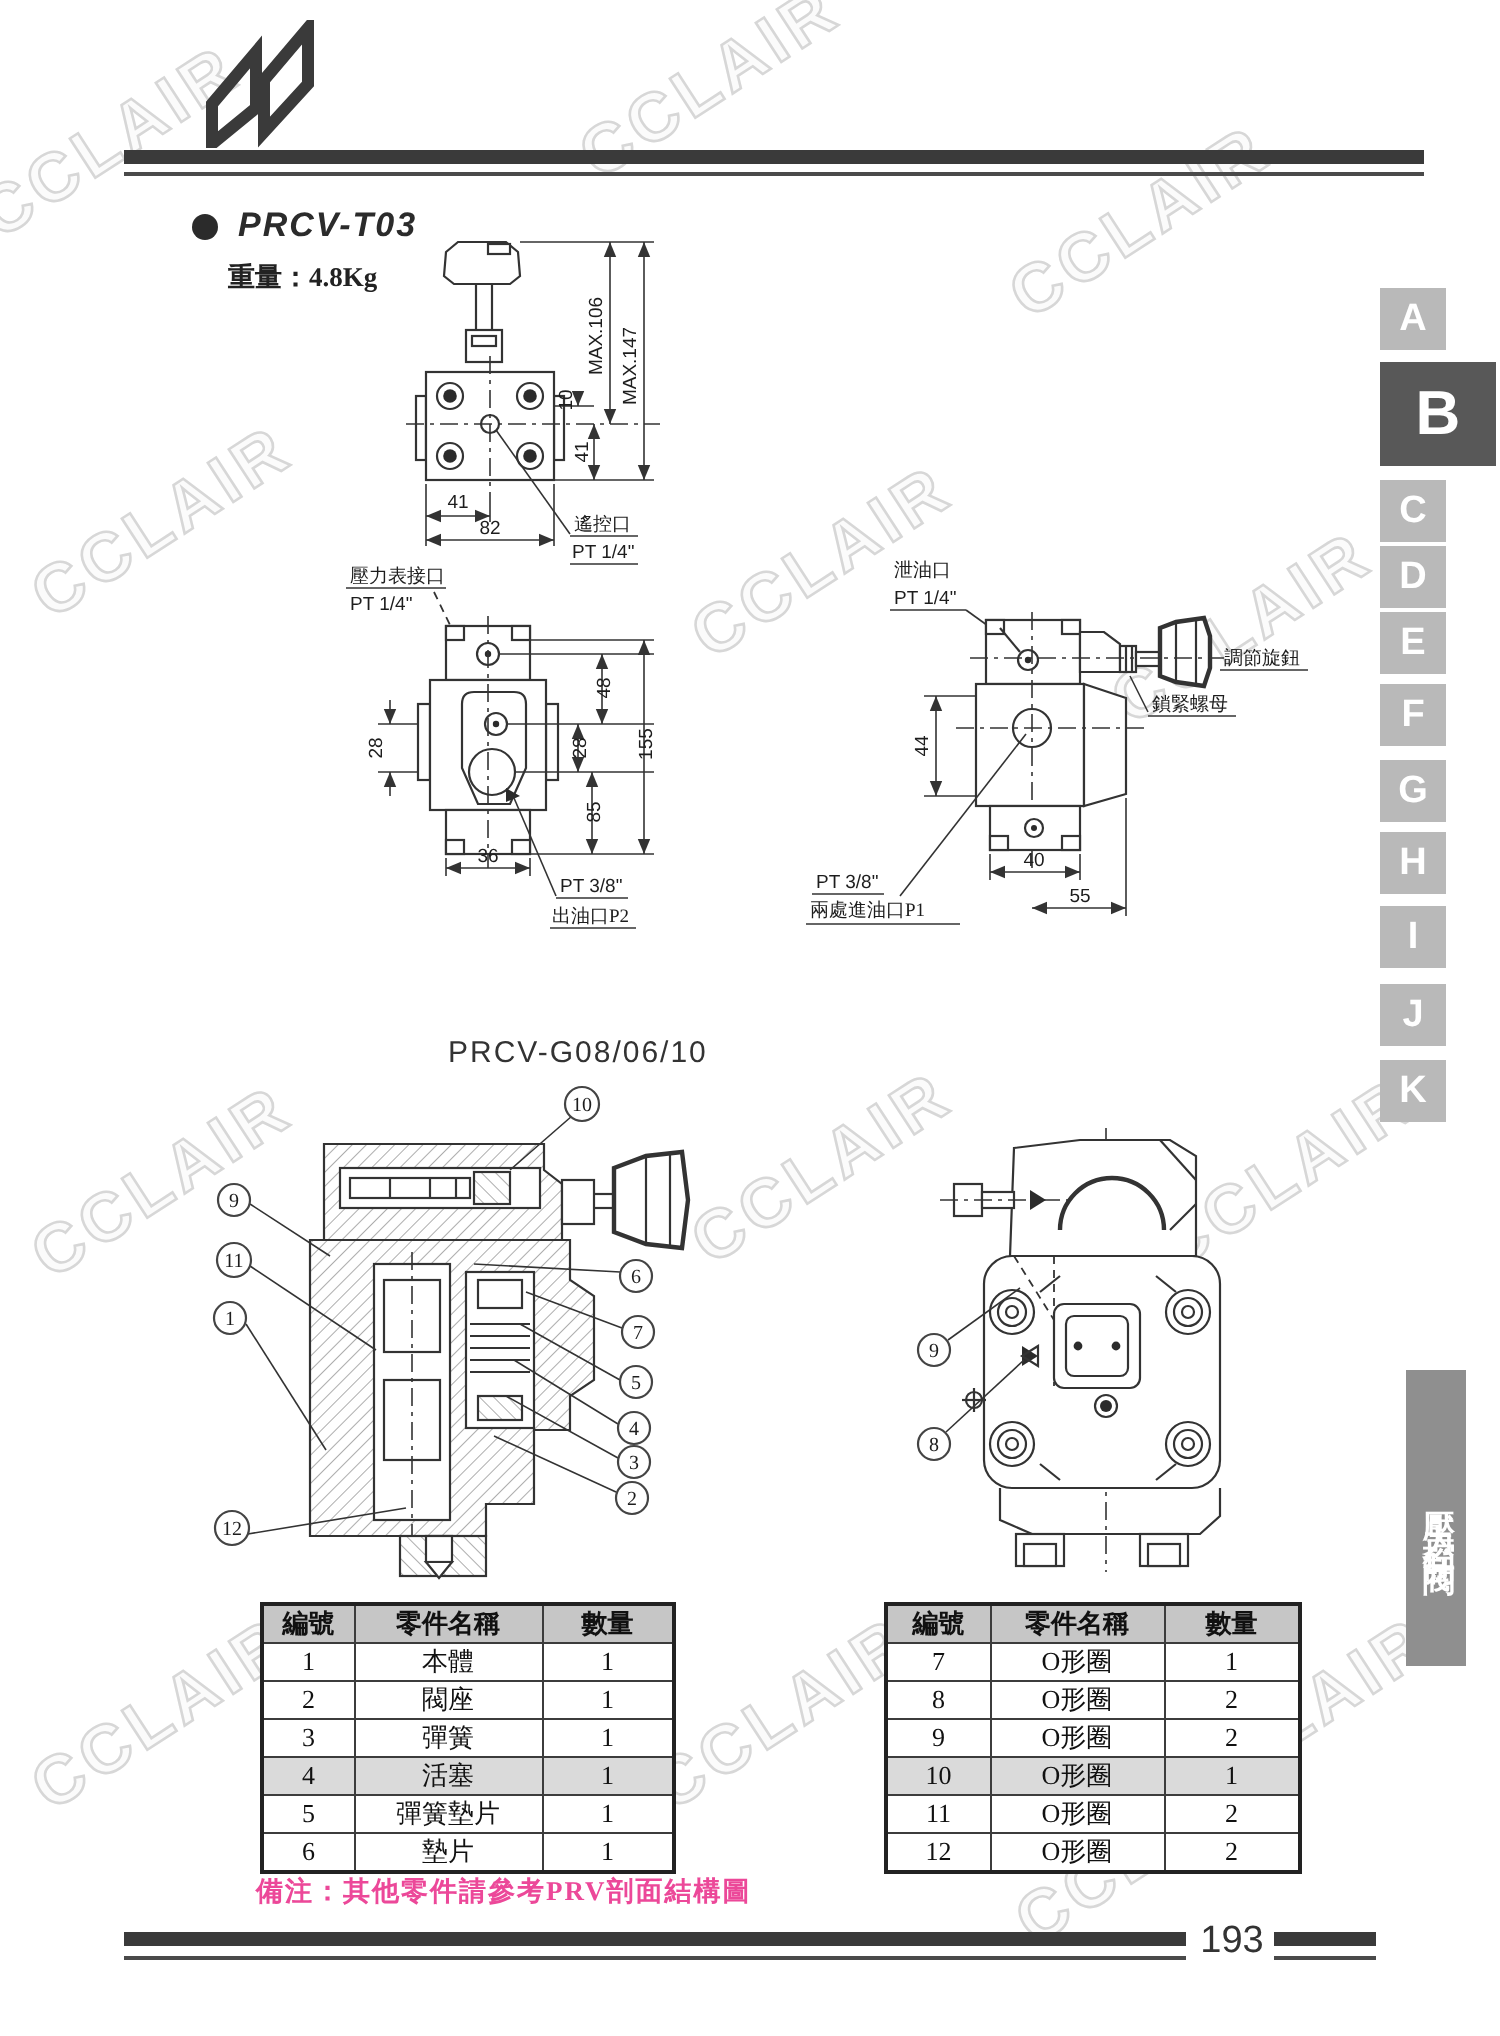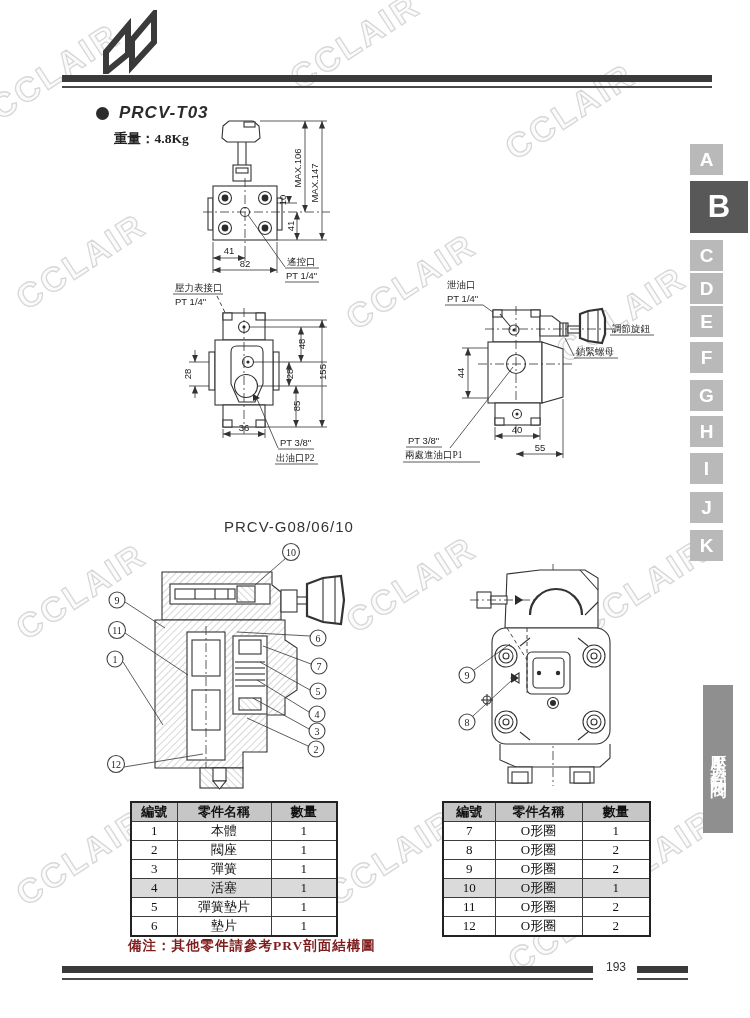--- a/index.html
+++ b/index.html
@@ -39,35 +39,35 @@
   .tech .ct{font:9.5px "Liberation Serif",serif;}
   .tech .co{font:10px "Liberation Serif",serif;text-anchor:middle;}
   .tech .callout{fill:#fff;stroke:#444;stroke-width:1.1;}
   
   table.parts{position:absolute;border-collapse:collapse;z-index:1;background:#fff;
               font:13px "Liberation Serif",serif;color:#111;table-layout:fixed;}
   table.parts th,table.parts td{border:1px solid #3c3c3c;text-align:center;height:17px;padding:0;}
   table.parts th{background:#c6c6c6;font-weight:bold;}
   table.parts{border:2px solid #222;}
   table.parts tr.shade td{background:#dadada;}
-  .note{position:absolute;left:128px;top:937px;font:bold 13.5px "Liberation Serif",serif;color:#7f1d1d;
+  .note{position:absolute;left:128px;top:937px;font:bold 13.5px "Liberation Serif",serif;color:#ec4899;
         letter-spacing:1px;z-index:1;}
   
   .tab{position:absolute;left:690px;width:33px;height:31px;background:#b9b9b9;color:#fff;
        display:flex;align-items:center;justify-content:center;font-weight:bold;font-size:19px;z-index:2;}
   .tab.active{width:58px;height:52px;background:#585858;font-size:31px;}
   .vtab{position:absolute;left:703px;top:685px;width:30px;height:148px;background:#8f8f8f;color:#fff;
         writing-mode:vertical-rl;text-orientation:upright;display:flex;align-items:center;justify-content:center;
         font:bold 16px "Liberation Serif",serif;letter-spacing:7px;z-index:2;}
   
   .f-bar1{position:absolute;left:62px;top:966px;width:531px;height:7px;background:#3a3a3a;z-index:1;}
   .f-bar2{position:absolute;left:637px;top:966px;width:51px;height:7px;background:#3a3a3a;z-index:1;}
   .f-thin1{position:absolute;left:62px;top:978px;width:531px;height:2px;background:#4a4a4a;z-index:1;}
   .f-thin2{position:absolute;left:637px;top:978px;width:51px;height:2px;background:#4a4a4a;z-index:1;}
-  .pageno{position:absolute;left:597px;top:960px;width:38px;text-align:center;font-size:12px;color:#333;z-index:1;}
+  .pageno{position:absolute;left:597px;top:960px;width:38px;text-align:center;font-size:19px;color:#333;z-index:1;}
 </style>
 </head>
 <body>
 
 <div class="page">
 
   <svg width="0" height="0" style="position:absolute">
     <defs>
       <marker id="arr" viewBox="0 0 8 8" markerWidth="8" markerHeight="8" refX="7.5" refY="4" orient="auto-start-reverse" markerUnits="userSpaceOnUse">
         <path d="M0,0.9 L7.5,4 L0,7.1 Z" fill="#333"></path>

